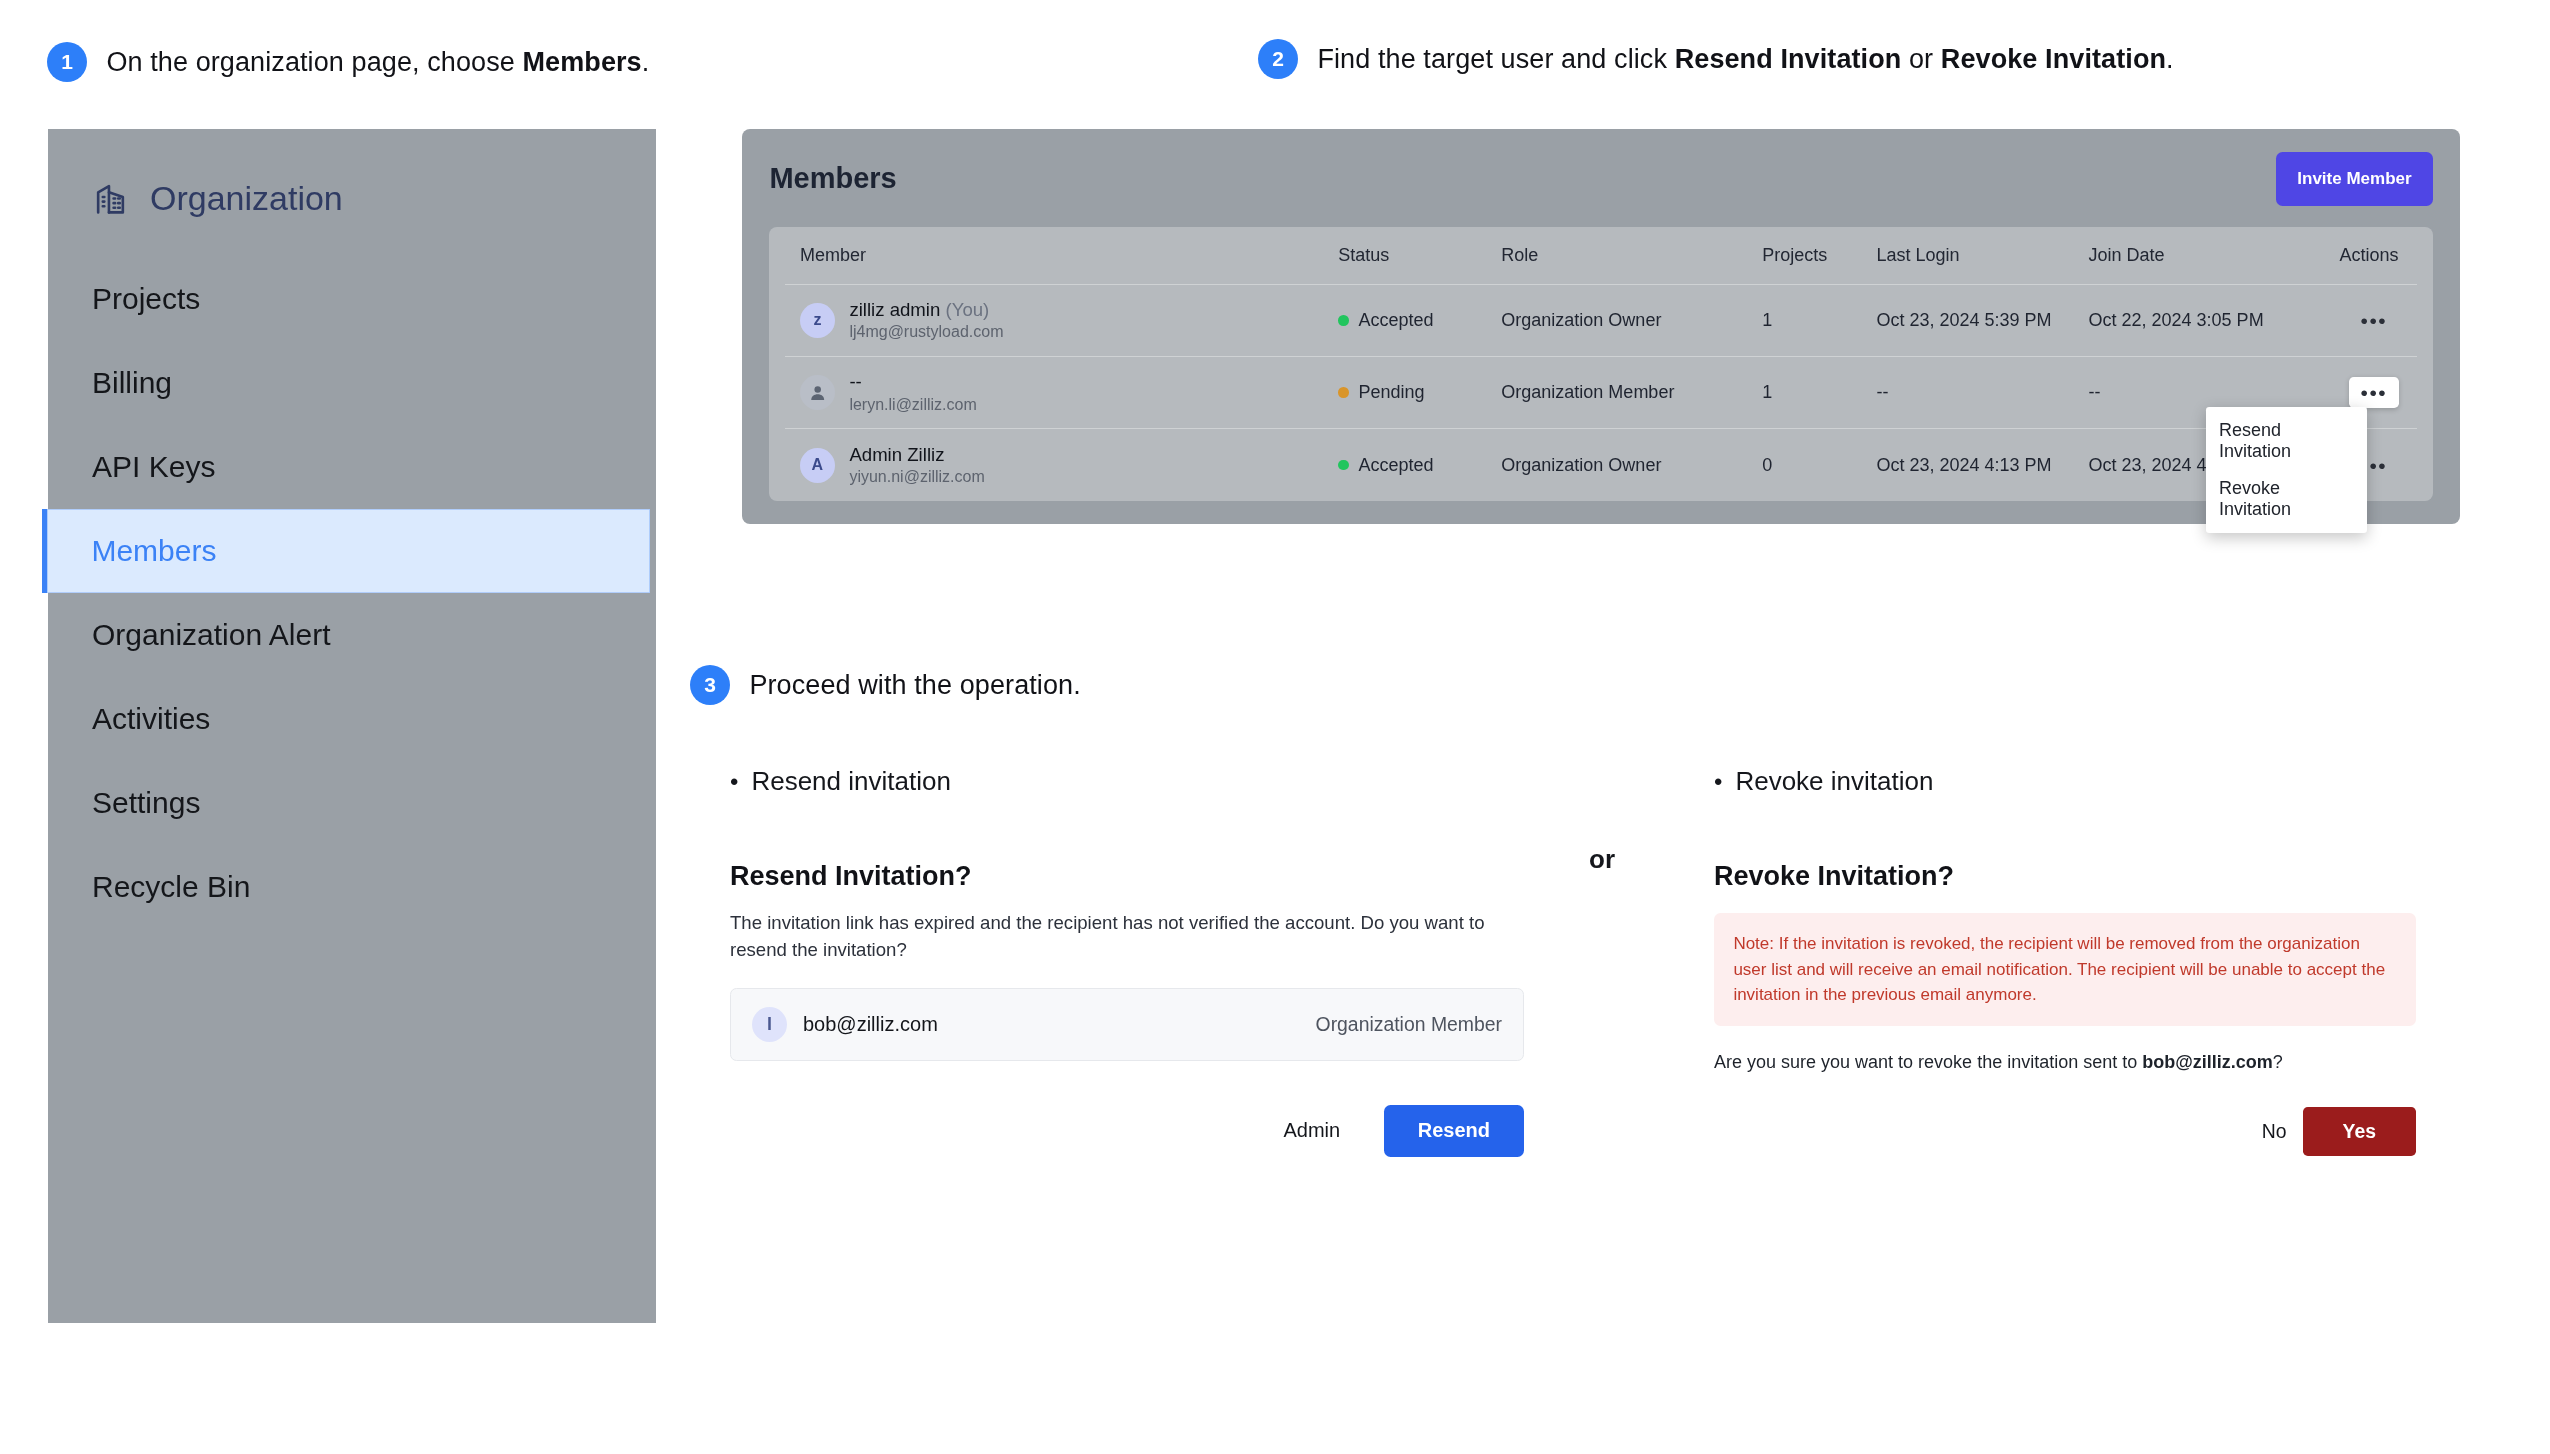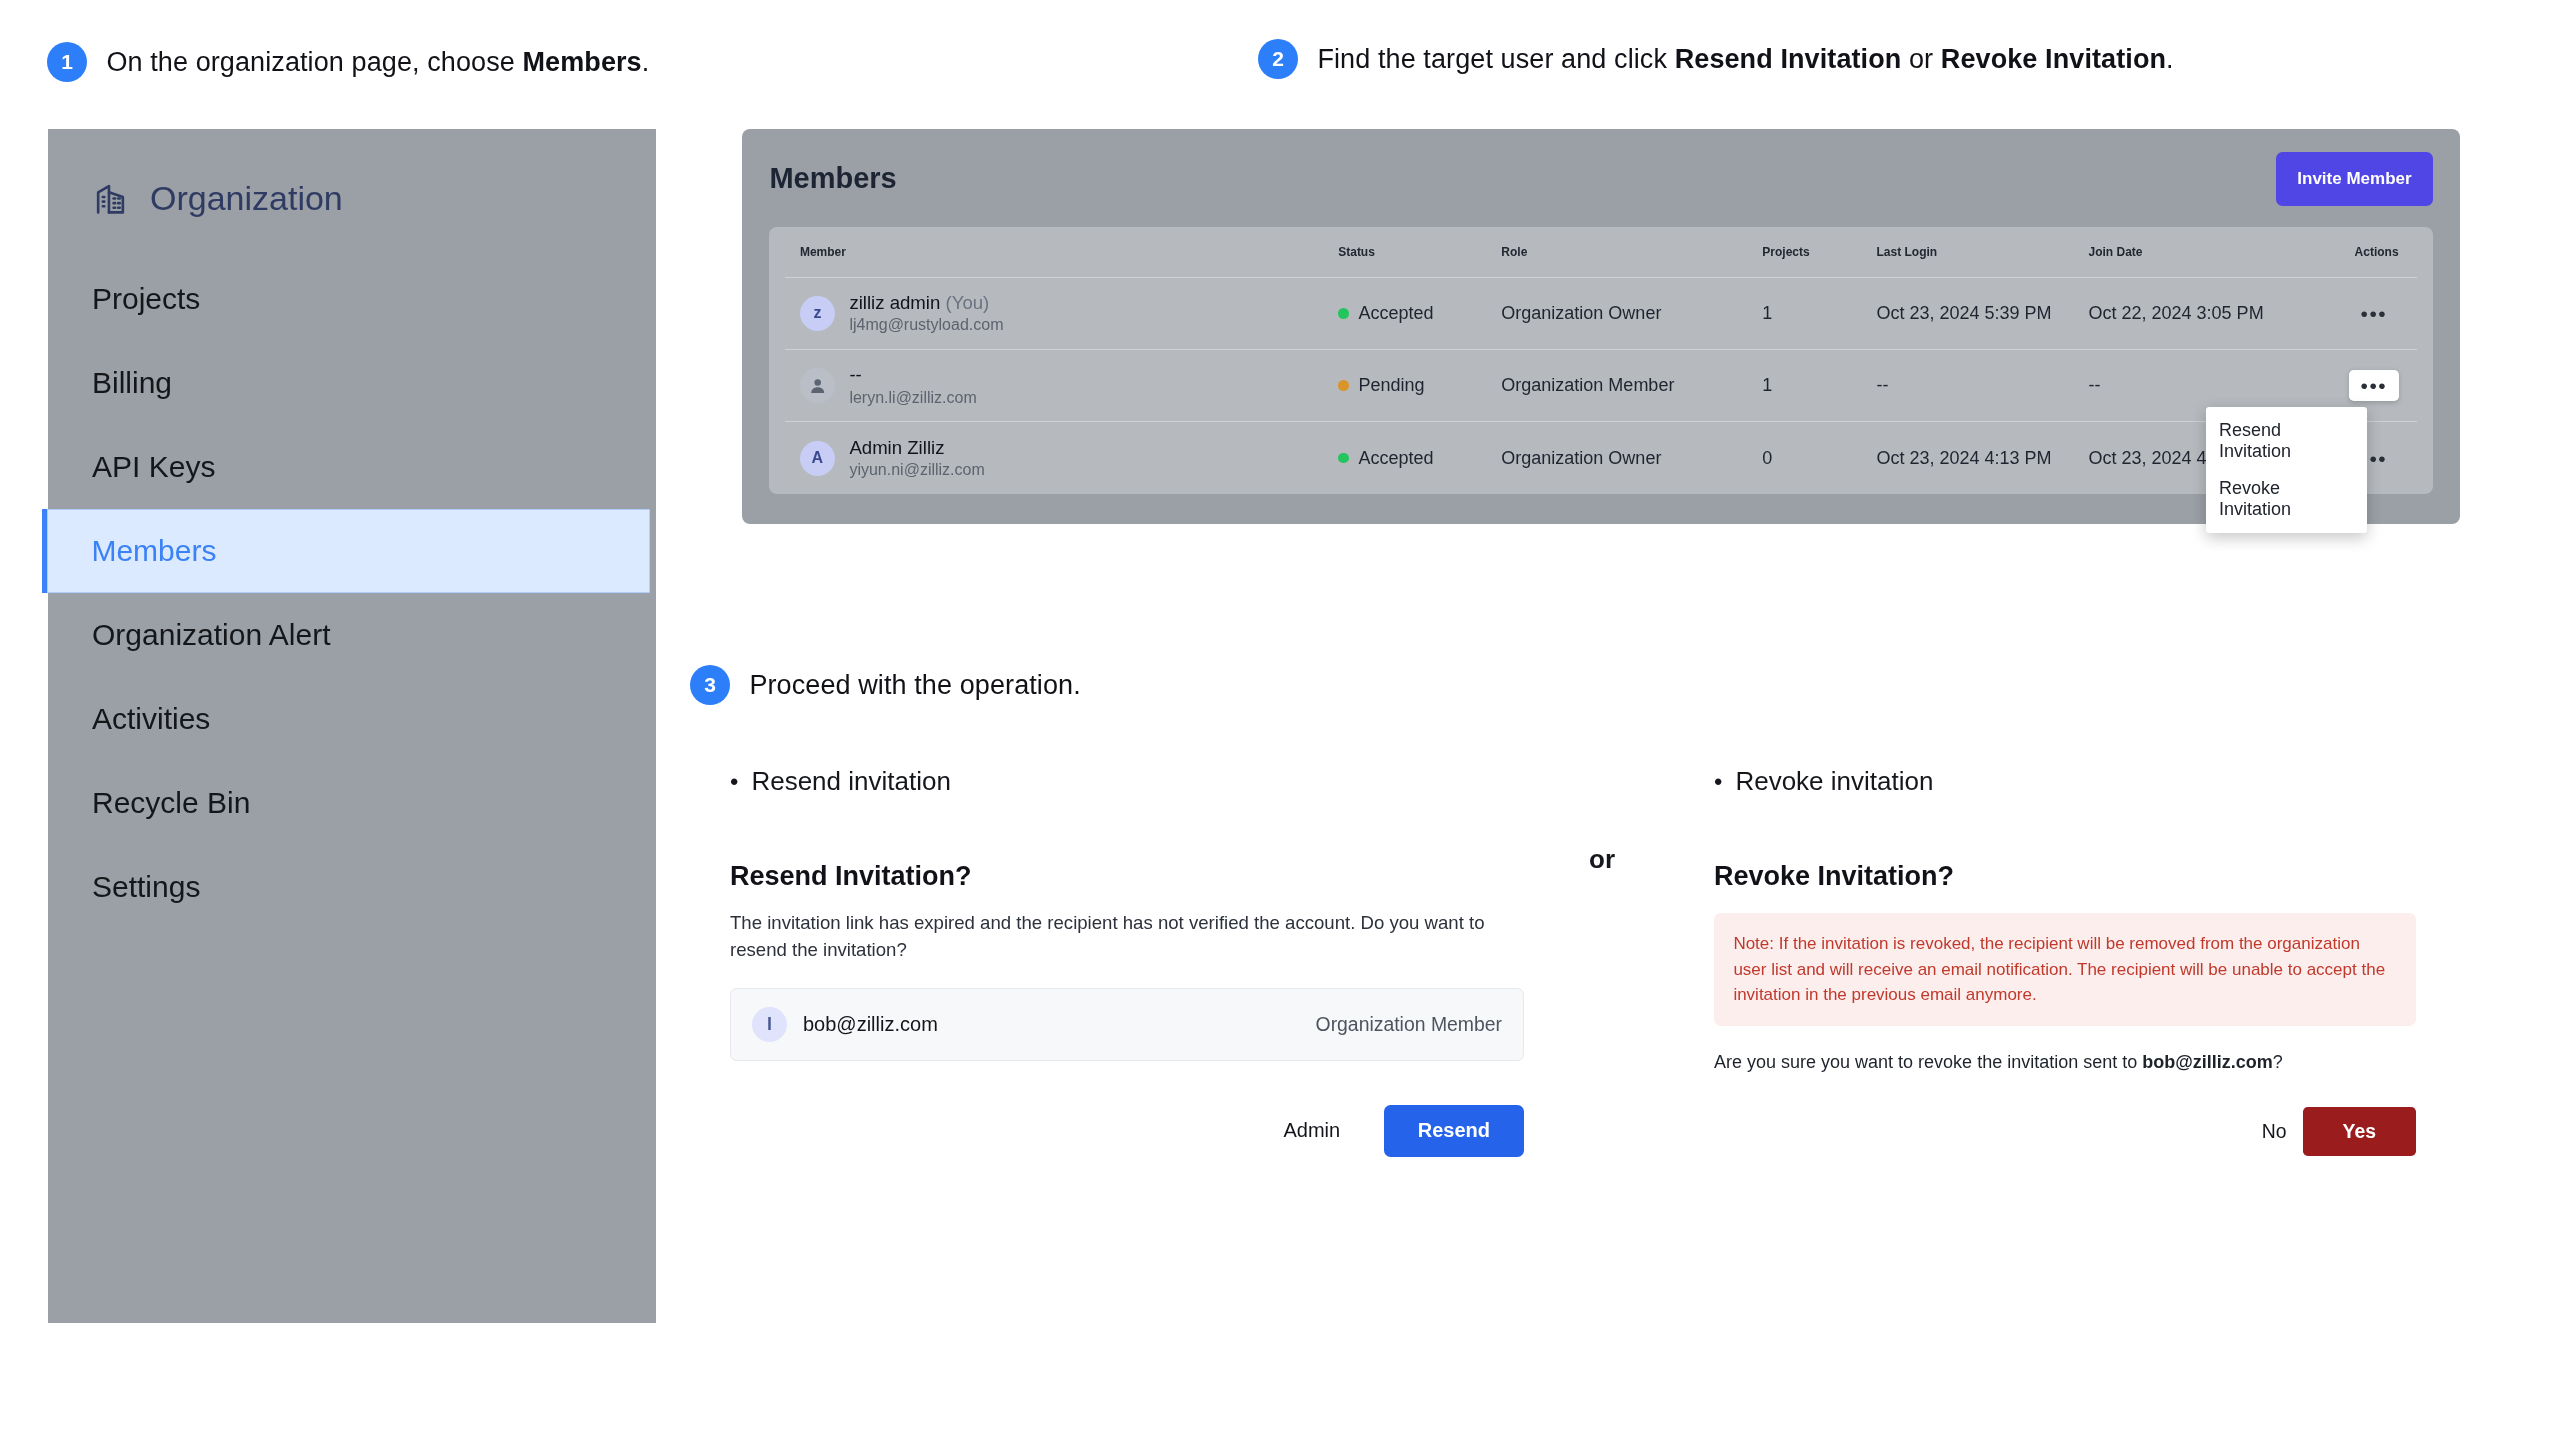--- a/index.html
+++ b/index.html
@@ -76,21 +76,21 @@
     border-radius: 6.5px; padding: 17px 21px;
   }
   .table-card {
     margin-top: 21px;
     background: rgba(255,255,255,.28);
     border-radius: 8px;
     padding: 0 16px;
   }
   table.members { width: 100%; border-collapse: collapse; }
   table.members th {
-    text-align: left; font-size: 12px; font-weight: 700; color: #222733;
+    text-align: left; font-size: 18px; font-weight: 400; color: #222733;
     padding: 18px 8px 18px 14.5px;
     margin-top: 26px;
   }
   table.members td {
     font-size: 18px; color: #1f2430;
     padding: 14.5px 8px 14.5px 14.5px;
     border-top: 0.8px solid rgba(255,255,255,.35);
     vertical-align: middle;
   }
   .member-cell { display: flex; align-items: center; gap: 14.5px; }
@@ -217,24 +217,24 @@
       <div class="nav-item active">
           <span>Members</span>
         </div>
       <div class="nav-item">
           <span>Organization Alert</span>
         </div>
       <div class="nav-item">
           <span>Activities</span>
         </div>
       <div class="nav-item">
+          <span>Settings</span>
+        </div>
+      <div class="nav-item">
           <span>Recycle Bin</span>
-        </div>
-      <div class="nav-item">
-          <span>Settings</span>
         </div>
     </div>
   </div>
 
   <div class="members-panel">
     <div class="mp-head">
       <div class="mp-title">Members</div>
       <div class="invite-btn">Invite Member</div>
     </div>
 

